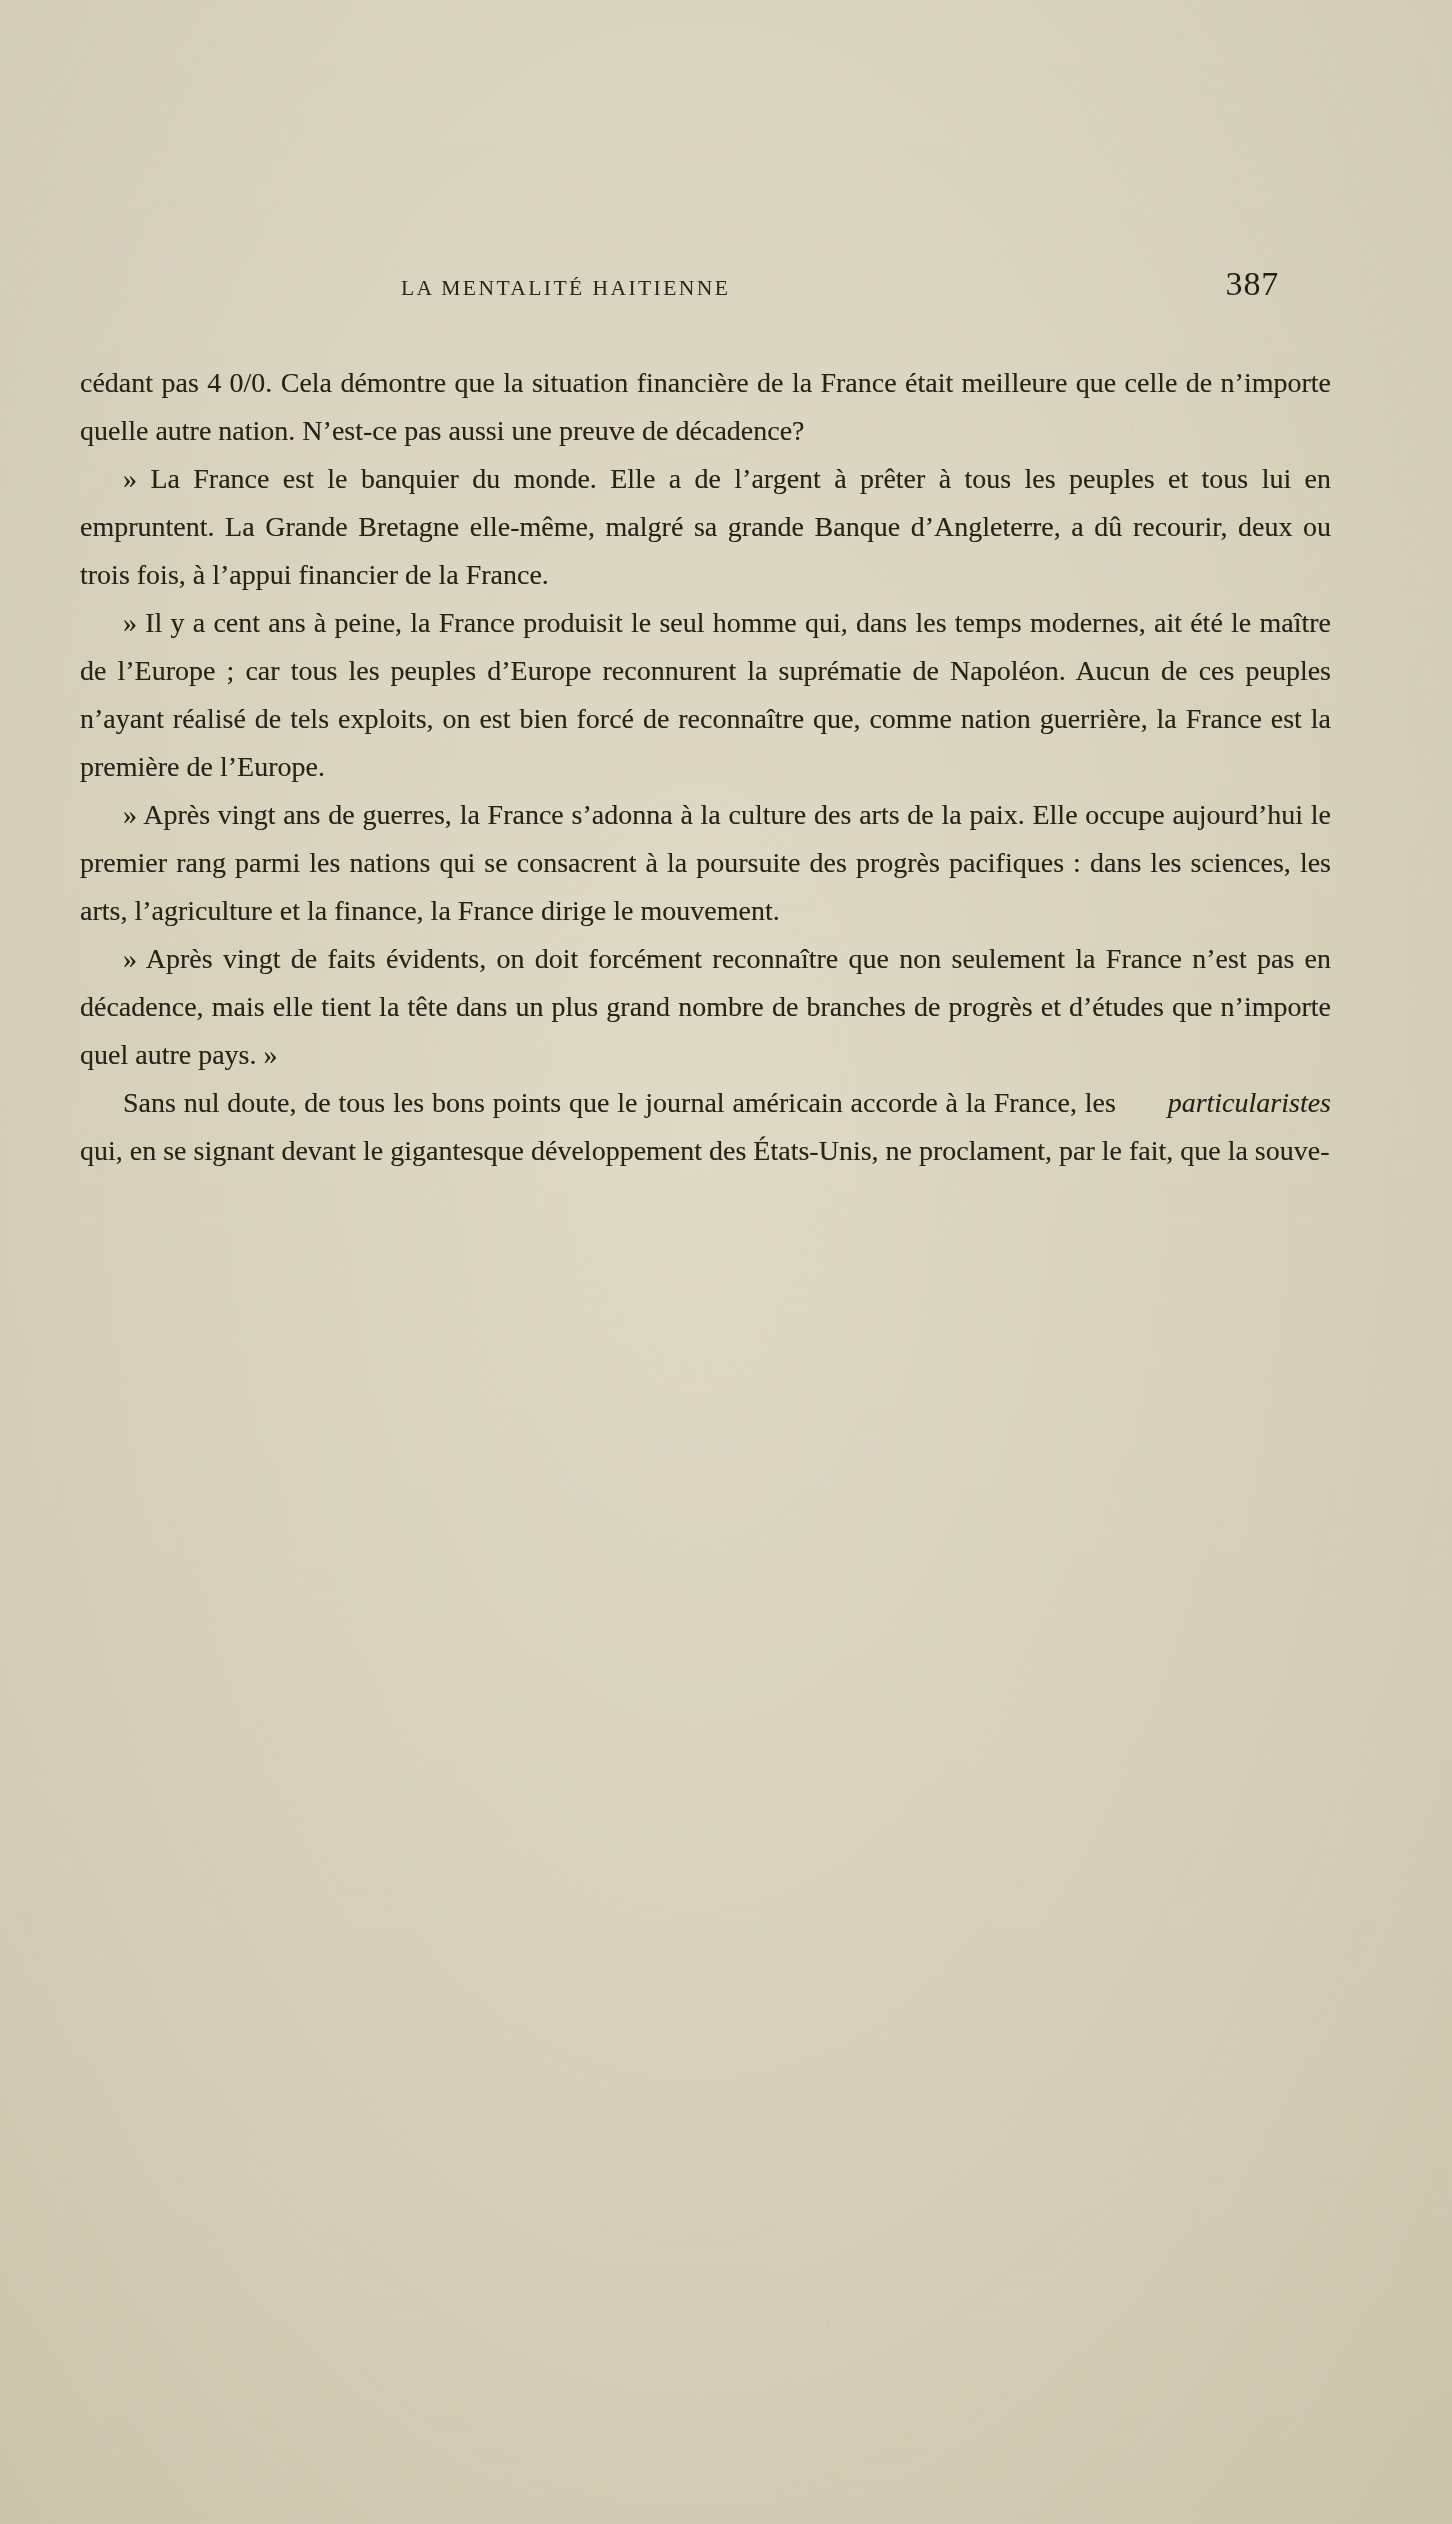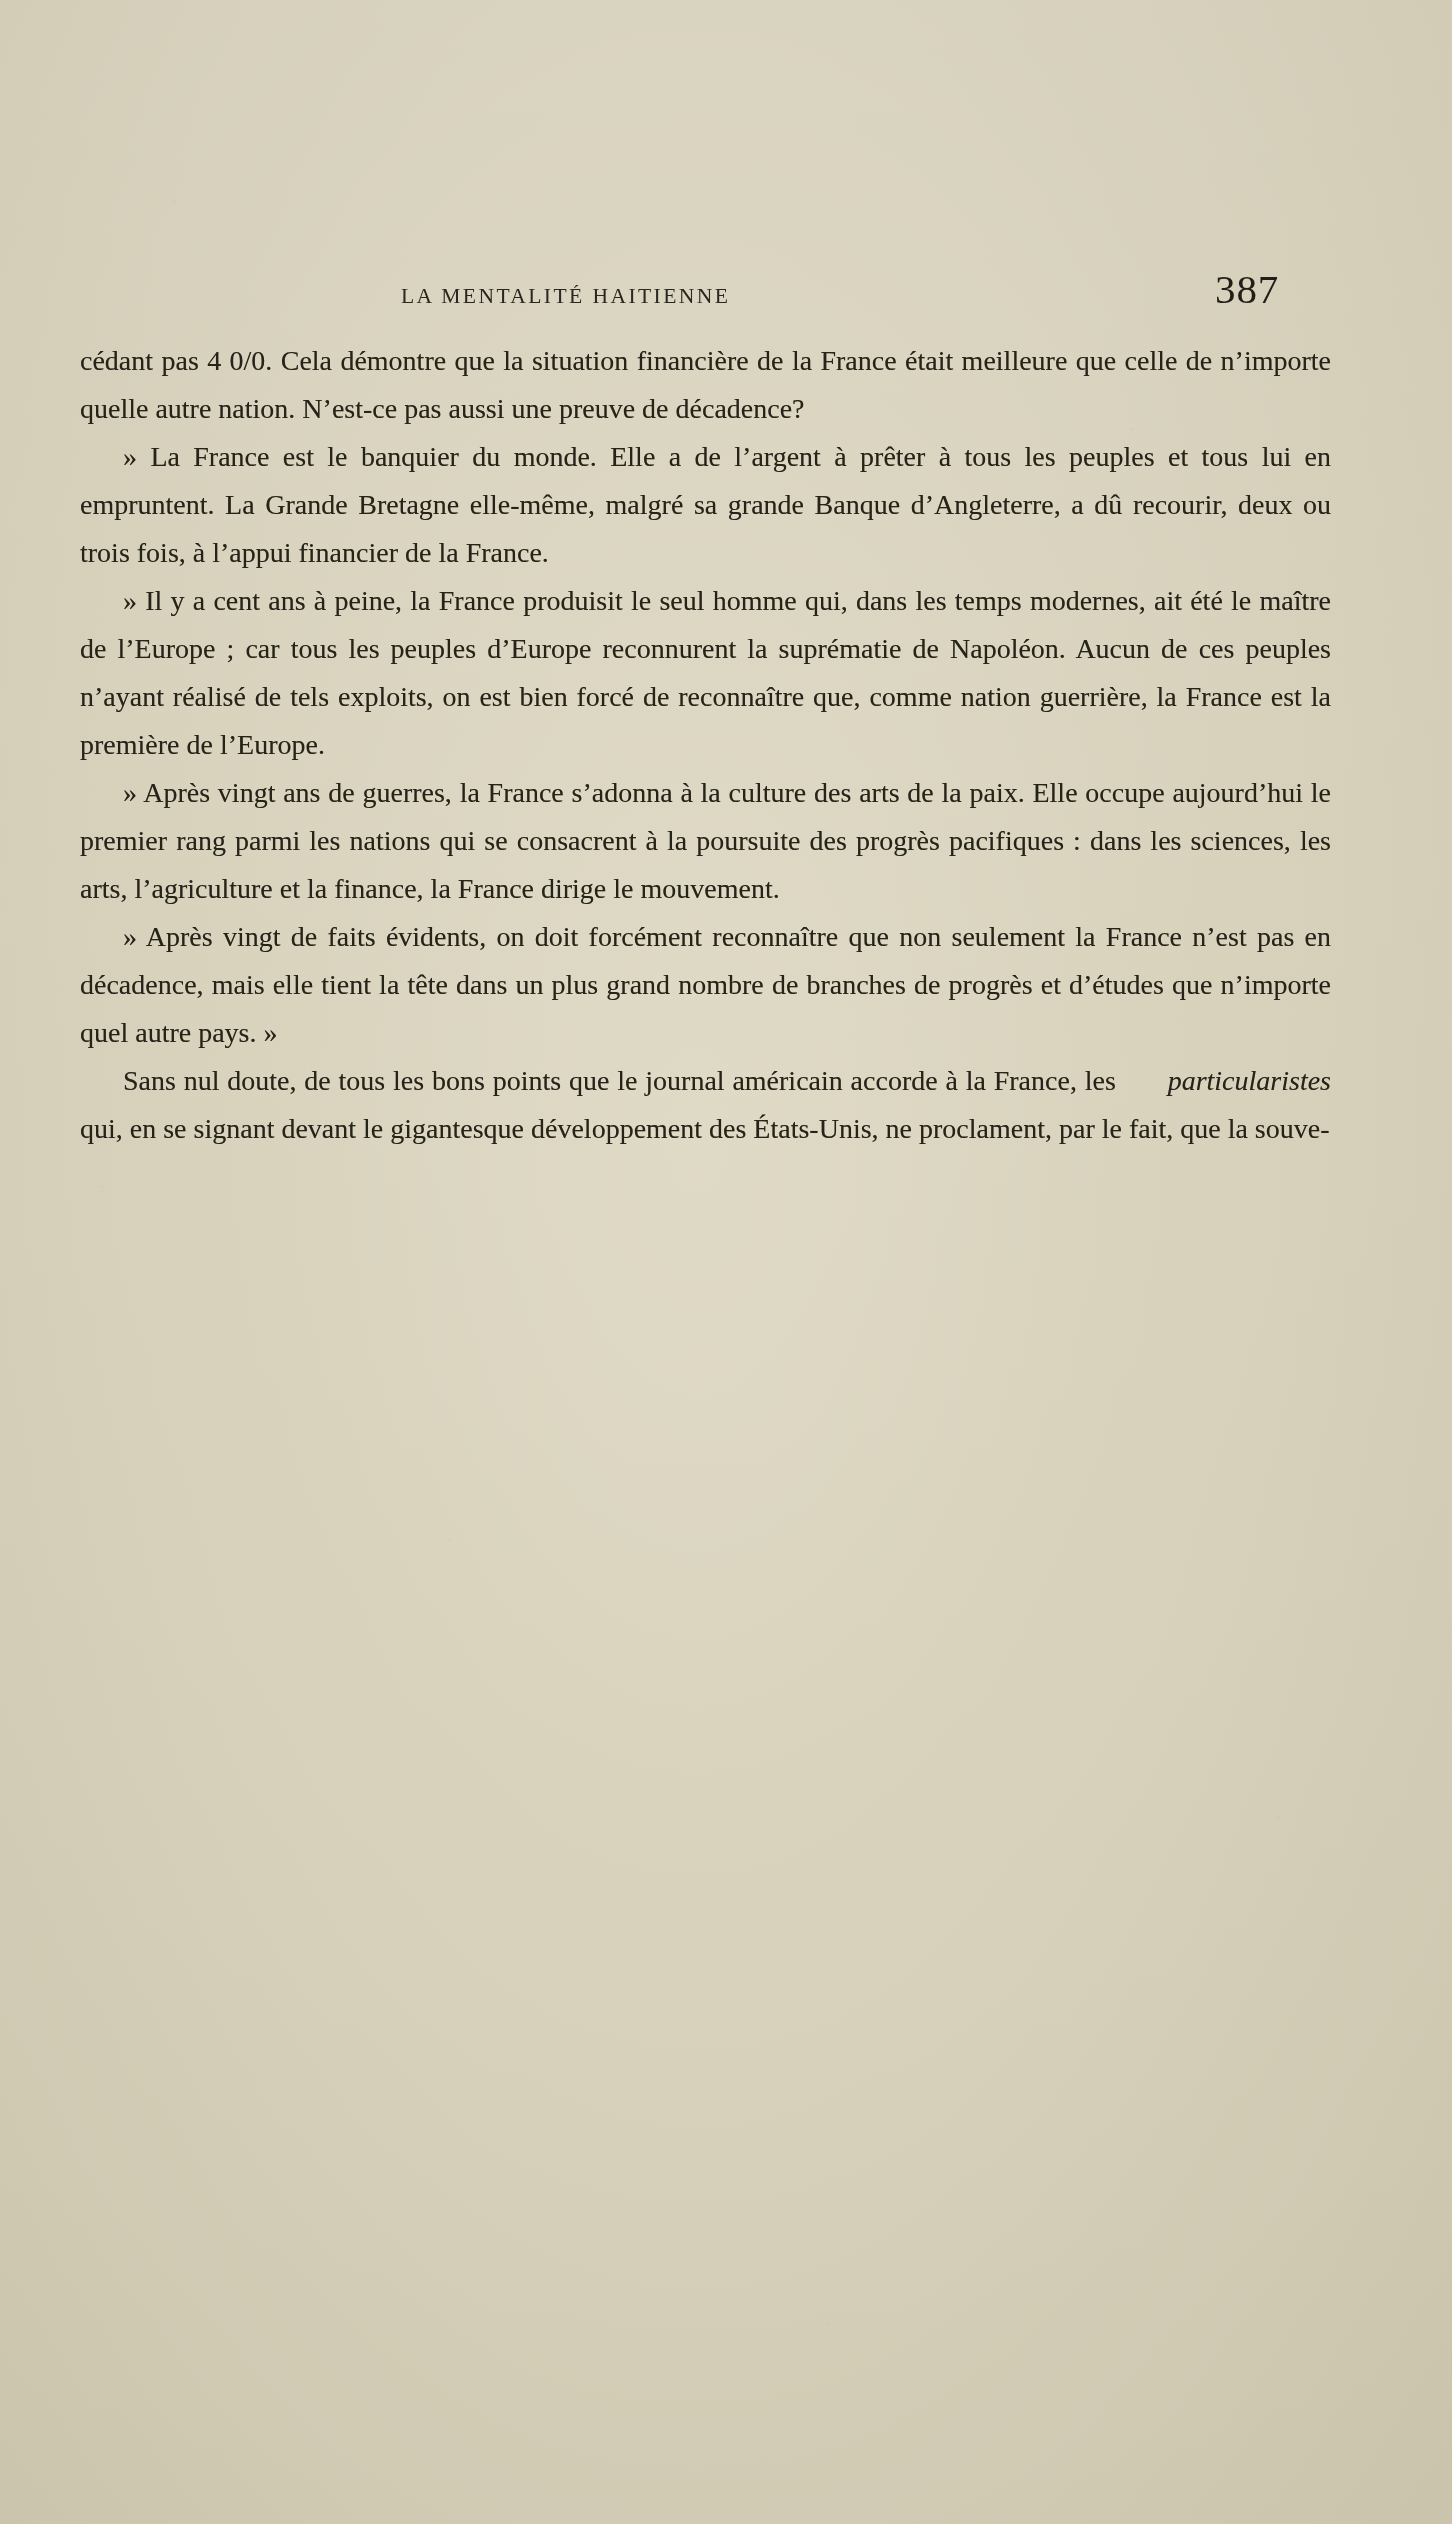--- a/index.html
+++ b/index.html
@@ -38,34 +38,34 @@
   .content {
     position: absolute;
     left: 80px;
     top: 265px;
     width: 1251px;
   }
   .header-row {
     display: flex;
     align-items: baseline;
     justify-content: space-between;
-    margin-bottom: 24px;
+    margin-bottom: 56px;
     padding-left: 321px;
     padding-right: 52px;
   }
   .running-head {
     font-size: 21.6px;
     letter-spacing: 2.4px;
     text-transform: uppercase;
     color: #2a2720;
     font-variant: small-caps;
     white-space: nowrap;
   }
   .folio {
-    font-size: 41px;
+    font-size: 34px;
     color: #211e18;
     letter-spacing: 0.8px;
   }
   .body-text {
     font-size: 28px;
     line-height: 48px;
     text-align: justify;
     color: #262319;
   }
   .para {

